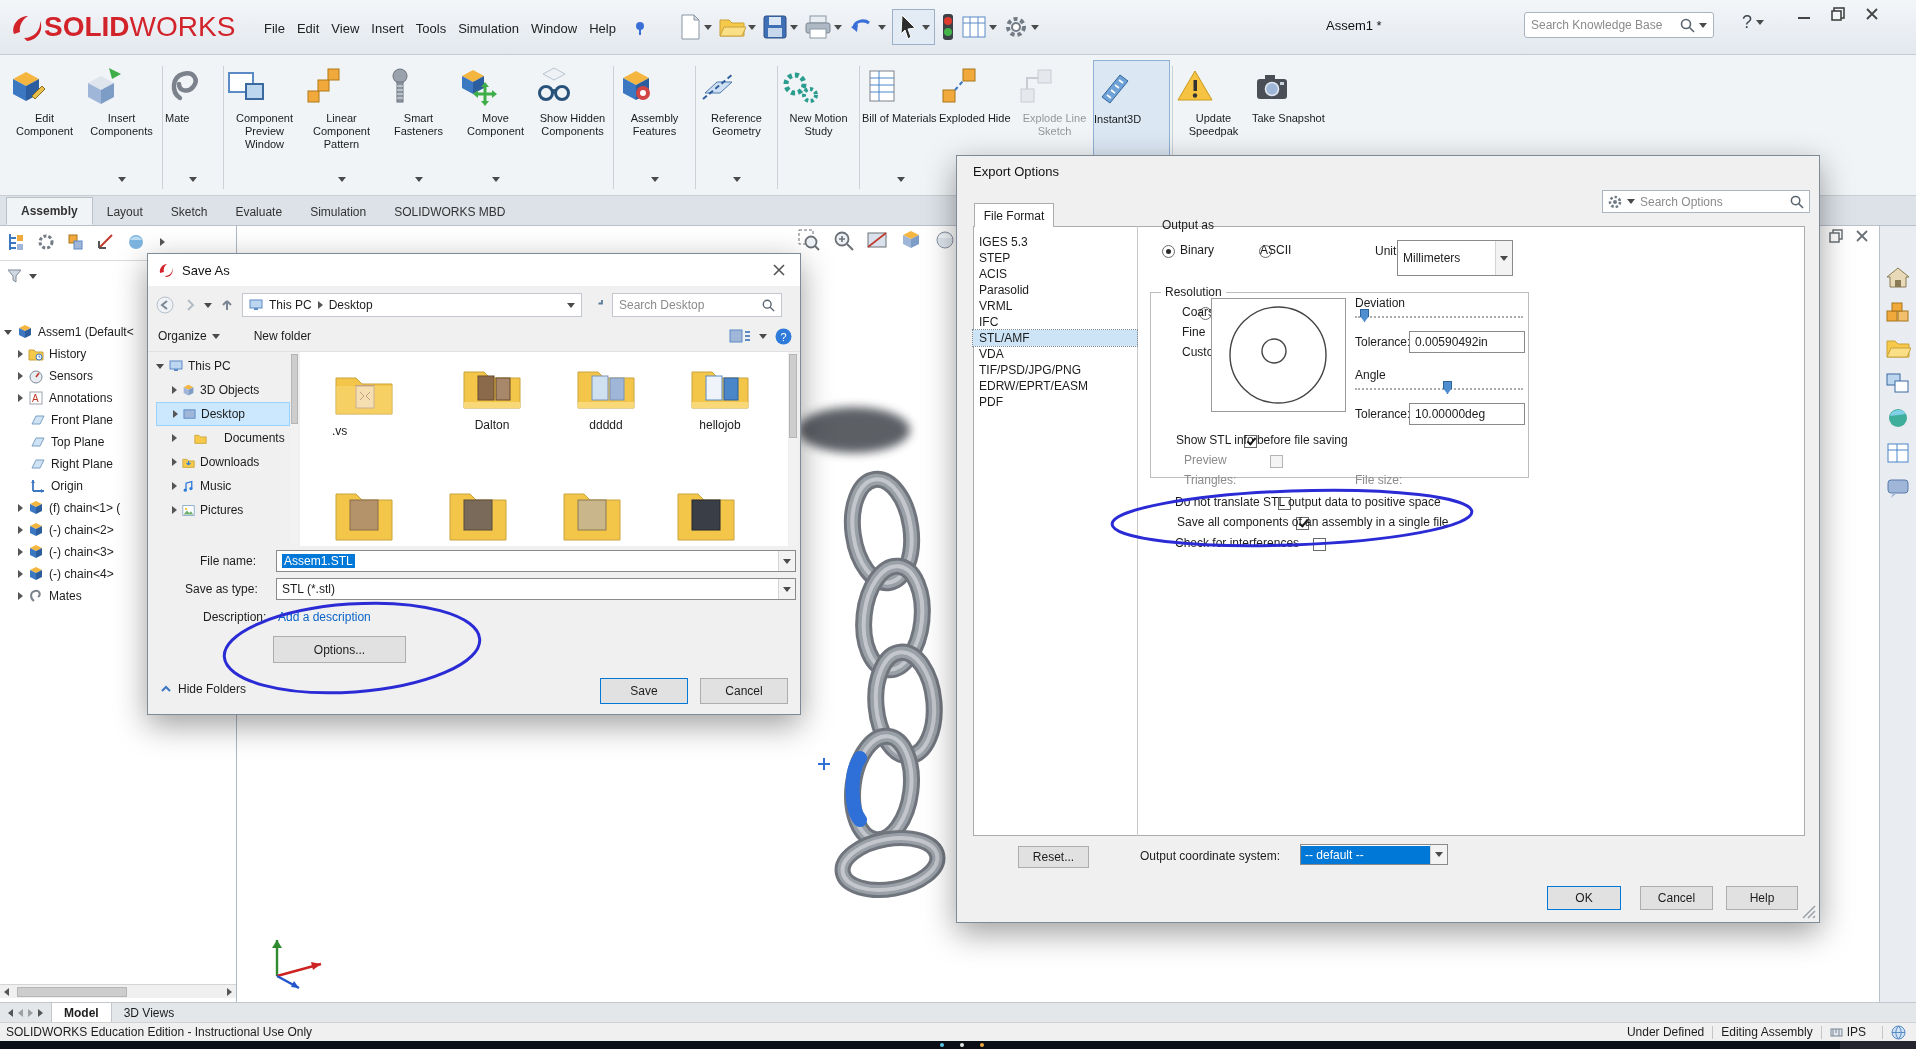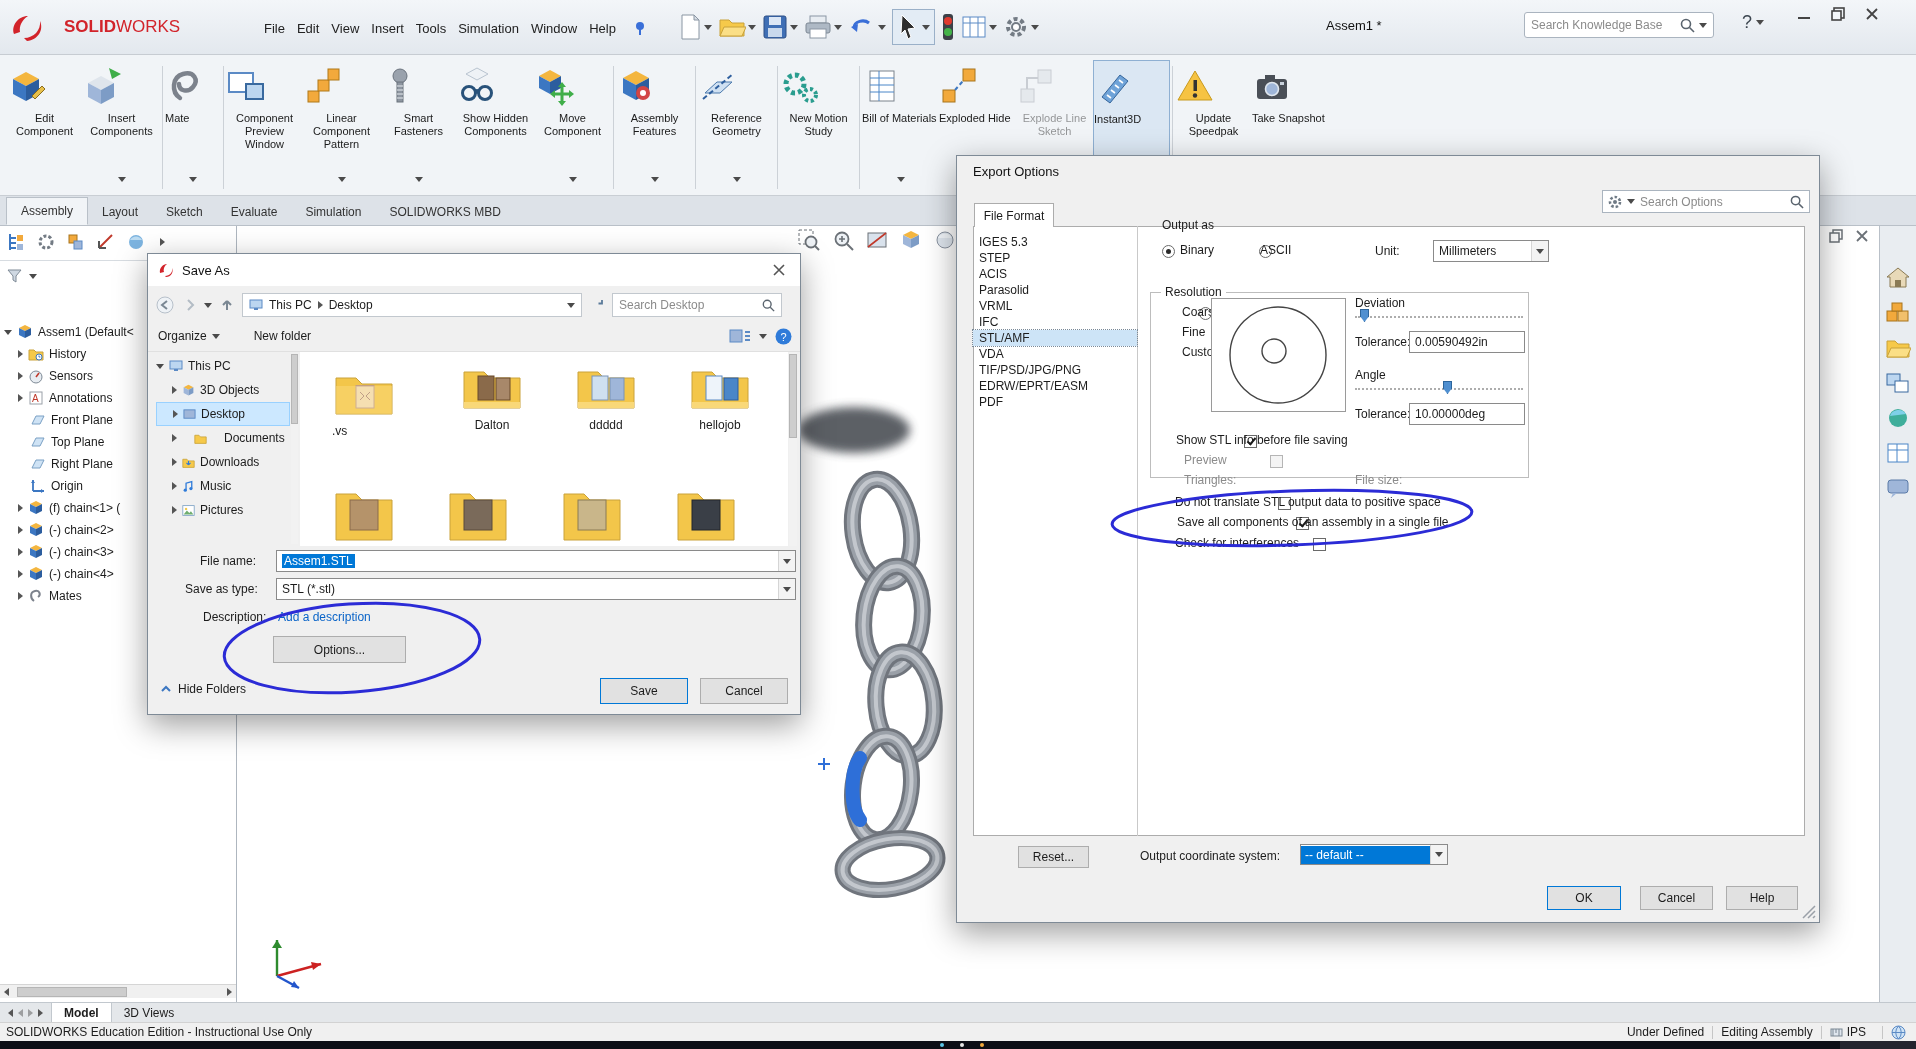--- a/index.html
+++ b/index.html
@@ -33,21 +33,21 @@
   .ritem{display:flex;flex-direction:column;align-items:flex-start;width:77px;min-height:126px;position:relative;padding-top:3px}
   .ricon{height:46px;display:flex;align-items:center;justify-content:center}
   .rlabel{font-size:11px;line-height:13px;text-align:center;color:#1b1b1b;margin-top:3px}
   .rarr{position:absolute;bottom:4px;left:50%;transform:translateX(-50%)}
   .rdiv{width:1px;align-self:stretch;background:#ccd1d7;margin:6px 2px}
   .pressed{background:#dbe7f3;border:1px solid #8fb0d2}
   .disab{opacity:.45}
   
   #ctabs{left:0;top:196px;width:1916px;height:30px;background:#dde2e8;border-bottom:1px solid #b9c0c8;display:flex;align-items:flex-end;padding-left:6px}
   .ctab{font-size:12px;padding:6px 14px 6px;color:#333}
-  .ctab.act{background:#f1f4f7;border:1px solid #b9c0c8;border-bottom:1px solid #f1f4f7;font-weight:normal}
+  .ctab.act{background:#f1f4f7;border:1px solid #b9c0c8;border-bottom:1px solid #f1f4f7;font-weight:bold}
   
   #lpanel{left:0;top:226px;width:237px;height:776px;background:#fff;border-right:1px solid #aeb6bf}
   .ti{position:absolute;height:20px;display:flex;align-items:center;gap:5px;font-size:12px;white-space:nowrap}
   
   #viewport{left:237px;top:226px;width:1642px;height:776px;background:#fff}
   
   #rstrip{left:1879px;top:226px;width:37px;height:776px;background:#e9edf1;border-left:1px solid #b9c0c8;display:flex;flex-direction:column;align-items:center;padding-top:40px;gap:11px}
   
   .dlg{position:absolute;background:#f0f0f0;border:1px solid #7e8a96;box-shadow:0 10px 30px rgba(0,0,0,.38)}
   .dtitle{font-size:13px;color:#111}
@@ -69,21 +69,21 @@
 <body>
 
 <div id="app">
 
   <div id="titlebar" class="abs">
     <div class="abs f" style="left:10px;top:8px;height:38px">
       <svg width="34" height="30" viewBox="0 0 34 30">
           <path d="M4 22 C1 14 8 4 18 4 C12 8 9 14 10 20 Z" fill="#d2232a"></path>
           <path d="M14 26 C24 26 31 18 30 9 C34 18 28 28 17 29 Z" fill="#d2232a"></path>
         </svg>
-      <span style="font-size:17px;color:#d2232a;margin-left:20px"><b>SOLID</b><span style="font-weight:normal">WORKS</span></span>
+      <span style="font-size:28px;color:#d2232a;margin-left:0"><b>SOLID</b><span style="font-weight:normal">WORKS</span></span>
     </div>
     <div class="abs f" style="left:258px;top:17px;height:22px">
       <span class="menu">File</span>
       <span class="menu">Edit</span>
       <span class="menu">View</span>
       <span class="menu">Insert</span>
       <span class="menu">Tools</span>
       <span class="menu">Simulation</span>
       <span class="menu">Window</span>
       <span class="menu">Help</span>
@@ -252,40 +252,40 @@
             <rect x="17" y="16" width="6" height="20" fill="#8d95a0" stroke="#6a727d"></rect>
             <path d="M17 20 h6 M17 24 h6 M17 28 h6 M17 32 h6" stroke="#e7ebef"></path>
           </svg>
         </span>
       <span class="rlabel">Smart Fasteners</span>
       <span class="rarr tri-d"></span>
     </div>
     <div class="ritem">
       <span class="ricon">
           <svg width="40" height="40" viewBox="0 0 40 40">
-            <path d="M20 2 L31 8 L20 14 L9 8 Z" fill="#eef2f6" stroke="#b9c4d0"></path>
-            <circle cx="12" cy="27" r="6.5" fill="none" stroke="#29527a" stroke-width="3"></circle>
-            <circle cx="28" cy="27" r="6.5" fill="none" stroke="#29527a" stroke-width="3"></circle>
-            <path d="M18.5 27 Q20 22 21.5 27" fill="none" stroke="#29527a" stroke-width="3"></path>
-          </svg>
-        </span>
-      <span class="rlabel">Show Hidden Components</span>
-    </div>
-    <div class="ritem">
-      <span class="ricon">
-          <svg width="40" height="40" viewBox="0 0 40 40">
             <path d="M16 4 L27 10 L16 16 L5 10 Z" fill="#f4b63f"></path>
             <path d="M5 10 L16 16 L16 28 L5 22 Z" fill="#3c77c2"></path>
             <path d="M27 10 L16 16 L16 28 L27 22 Z" fill="#2c5d9e"></path>
             <path d="M28 20 v16 M20 28 h16" stroke="#3fae49" stroke-width="3"></path>
             <path d="M28 16 l4 5 h-8 Z M28 40 l4 -5 h-8 Z M16 28 l5 -4 v8 Z M40 28 l-5 -4 v8 Z" fill="#3fae49"></path>
           </svg>
         </span>
       <span class="rlabel">Move Component</span>
       <span class="rarr tri-d"></span>
+    </div>
+    <div class="ritem">
+      <span class="ricon">
+          <svg width="40" height="40" viewBox="0 0 40 40">
+            <path d="M20 2 L31 8 L20 14 L9 8 Z" fill="#eef2f6" stroke="#b9c4d0"></path>
+            <circle cx="12" cy="27" r="6.5" fill="none" stroke="#29527a" stroke-width="3"></circle>
+            <circle cx="28" cy="27" r="6.5" fill="none" stroke="#29527a" stroke-width="3"></circle>
+            <path d="M18.5 27 Q20 22 21.5 27" fill="none" stroke="#29527a" stroke-width="3"></path>
+          </svg>
+        </span>
+      <span class="rlabel">Show Hidden Components</span>
     </div>
     <div class="rdiv"></div>
     <div class="ritem">
       <span class="ricon">
           <svg width="40" height="40" viewBox="0 0 40 40">
             <path d="M20 5 L33 12 L20 19 L7 12 Z" fill="#f4b63f"></path>
             <path d="M7 12 L20 19 L20 34 L7 27 Z" fill="#3c77c2"></path>
             <path d="M33 12 L20 19 L20 34 L33 27 Z" fill="#2c5d9e"></path>
             <circle cx="27" cy="27" r="7" fill="#d24545"></circle>
             <circle cx="27" cy="27" r="3" fill="#fff"></circle>
@@ -926,21 +926,21 @@
       <div class="listitem">PDF</div>
     </div>
 
     
     <div class="abs lbl" style="left:205px;top:62px">Output as</div>
     <span class="abs radio sel" style="left:205px;top:88px"></span>
     <span class="abs lbl" style="left:223px;top:87px">Binary</span>
     <span class="abs radio" style="left:285px;top:88px"></span>
     <span class="abs lbl" style="left:303px;top:87px">ASCII</span>
     <span class="abs lbl" style="left:418px;top:88px">Unit:</span>
-    <div class="abs combo" style="left:476px;top:84px;width:116px;height:22px">
+    <div class="abs combo" style="left:440px;top:84px;width:116px;height:36px">
       <span>Millimeters</span>
       <span class="ca">
           <span class="tri-d"></span>
         </span>
     </div>
 
     
     <div class="abs" style="left:193px;top:136px;width:379px;height:186px;border:1px solid #bdbdbd"></div>
     <span class="abs lbl" style="left:204px;top:129px;background:#fff;padding:0 4px">Resolution</span>
     <span class="abs radio" style="left:207px;top:150px"></span>

